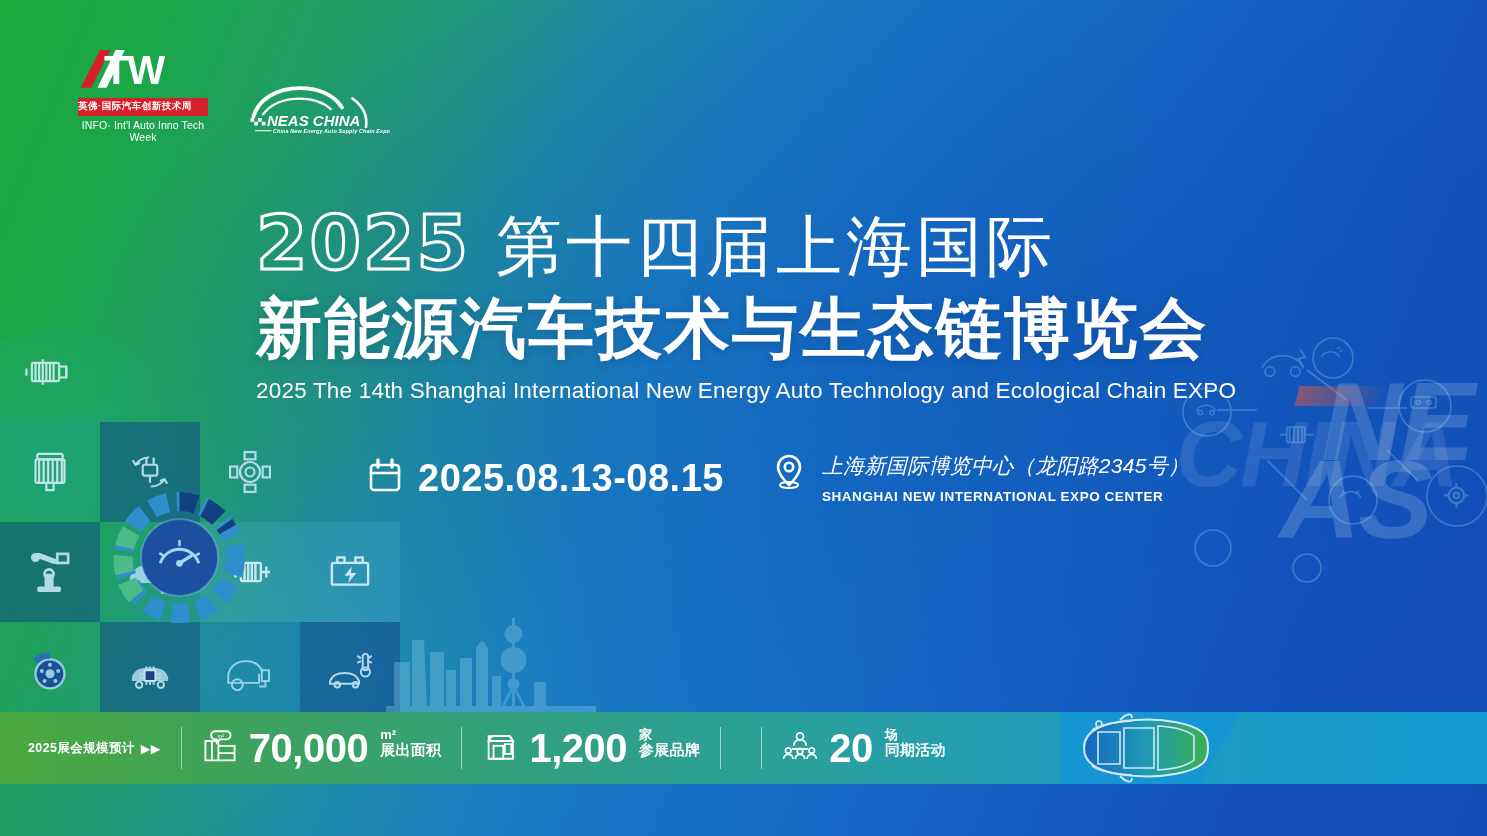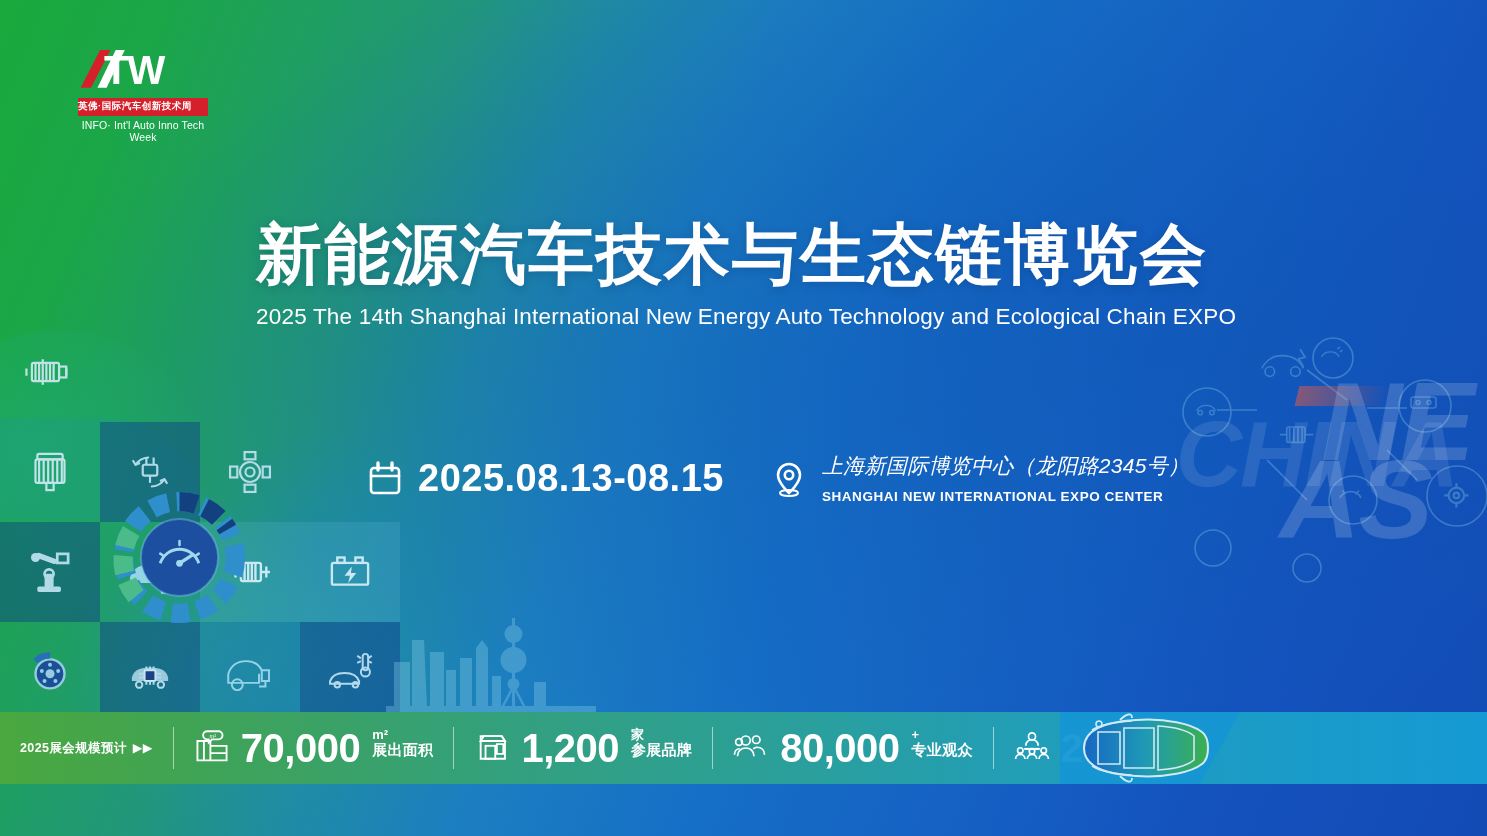--- a/index.html
+++ b/index.html
@@ -71,31 +71,31 @@
     color:transparent;-webkit-text-stroke:3px #ffffff;
     font-family:"DejaVu Sans","Liberation Sans",sans-serif;
   }
   .cn1{font-size:66px;font-weight:500;color:#fff;letter-spacing:4px;line-height:1;}
   .cn2{font-size:66px;font-weight:800;color:#fff;letter-spacing:2px;line-height:1.12;
        margin-top:12px;text-shadow:0 2px 10px rgba(0,40,90,.25);}
   .en-sub{font-size:22.5px;color:#fff;letter-spacing:.2px;margin-top:12px;font-weight:400;}
 
   
   .inforow{position:absolute;left:368px;top:452px;display:flex;align-items:center;gap:48px;}
-  .info-item{display:flex;align-items:flex-end;gap:16px;color:#fff;}
+  .info-item{display:flex;align-items:flex-start;gap:16px;color:#fff;}
   .date-text{font-size:38px;font-weight:700;letter-spacing:.5px;}
   .venue-cn{font-size:21px;font-weight:500;letter-spacing:.3px;font-style:italic;}
   .venue-en{font-size:13.5px;font-weight:700;letter-spacing:.55px;margin-top:9px;}
 
   
   .statsbar{position:absolute;left:0;top:712px;width:1487px;height:72px;
     background:linear-gradient(90deg,#4aa83f 0%,#3fa357 14%,#33a07d 34%,#2a9f9c 54%,#1f9dbf 74%,#159ad3 100%);
     display:flex;align-items:center;}
-  .stats-lead{font-size:12.5px;color:#fff;font-weight:700;margin-left:20px;letter-spacing:.4px;
-      display:flex;align-items:flex-start;gap:6px;}
+  .stats-lead{font-size:12.5px;color:#fff;font-weight:700;margin-left:28px;letter-spacing:.4px;
+      display:flex;align-items:center;gap:6px;}
   .vsep{width:1px;height:42px;background:rgba(255,255,255,.55);margin:0 20px;}
   .stat{display:flex;gap:11px;color:#fff;}
   .stat svg{width:36px;height:34px;}
   .stat-num{font-size:40px;font-weight:800;letter-spacing:-.5px;line-height:1;}
   .stat-units{display:flex;flex-direction:column;line-height:1.05;margin-left:1px;}
   .stat-u1{font-size:13px;font-weight:700;}
   .stat-u2{font-size:15px;font-weight:700;letter-spacing:.3px;}
   .car-deco{position:absolute;left:1062px;top:700px;width:220px;height:96px;}
   .car-band{position:absolute;left:1060px;top:712px;width:180px;height:72px;
     background:linear-gradient(90deg,#1596d4,#1596d4);
@@ -324,24 +324,44 @@
           <path d="M4 64L34 6h16L20 64z" fill="#d5202b"></path>
           <path d="M30 64L58 6h14L44 64z" fill="#fff"></path>
           <text x="40" y="58" font-family="Liberation Sans, sans-serif" font-size="62" font-weight="800" fill="#fff" letter-spacing="-2">TW</text>
           <path d="M58 44h34" stroke="#fff" stroke-width="0"></path>
         </svg>
       </div>
       <div class="atw-red">英佛·国际汽车创新技术周</div>
       <div class="atw-en">INFO· Int'l Auto Inno Tech Week</div>
     </div>
 
+    <div class="neas">
+      <svg viewBox="0 0 200 76" width="150" height="57">
+        <path d="M18 46c6-22 30-38 62-38 26 0 46 10 56 26" fill="none" stroke="#fff" stroke-width="5" stroke-linecap="round"></path>
+        <path d="M30 44c10-14 28-22 50-22 18 0 32 5 42 15" fill="none" stroke="#fff" stroke-width="3"></path>
+        <path d="M150 22c14 10 20 24 18 38" fill="none" stroke="#fff" stroke-width="3.5" stroke-linecap="round"></path>
+        <g fill="#fff">
+          <rect x="14" y="48" width="5" height="5"></rect>
+            <rect x="19" y="53" width="5" height="5"></rect>
+          <rect x="24" y="48" width="5" height="5"></rect>
+            <rect x="29" y="53" width="5" height="5"></rect>
+        </g>
+        <text x="36" y="58" font-family="Liberation Sans, sans-serif" font-size="20" font-weight="800" font-style="italic" fill="#fff" letter-spacing="0">NEAS CHINA</text>
+        <text x="44" y="68" font-family="Liberation Sans, sans-serif" font-size="7.2" font-weight="700" font-style="italic" fill="#fff" letter-spacing=".2">China New Energy Auto Supply Chain Expo</text>
+        <path d="M20 65h22" stroke="#fff" stroke-width="1.4"></path>
+      </svg>
+    </div>
 
   </div>
 
   <div class="title-wrap">
+    <div class="line1">
+      <span class="y2025">2025</span>
+      <span class="cn1">第十四届上海国际</span>
+    </div>
     <div class="cn2">新能源汽车技术与生态链博览会</div>
     <div class="en-sub">2025 The 14th Shanghai International New Energy Auto Technology and Ecological Chain EXPO</div>
   </div>
 
   <div class="inforow">
 
     <div class="info-item">
       <span>
         <svg width="34" height="36" viewBox="0 0 34 36" fill="none" stroke="#fff" stroke-width="2.6" stroke-linecap="round">
           <rect x="3" y="8" width="28" height="25" rx="3"></rect>
@@ -406,37 +426,20 @@
       </span>
       <span class="stat-num">1,200</span>
       <span class="stat-units">
         <span class="stat-u1">家</span>
         <span class="stat-u2">参展品牌</span>
       </span>
     </div>
 
     <div class="vsep"></div>
 
-    <div class="stat">
-      <span>
-        <svg viewBox="0 0 48 42" fill="none" stroke="#fff" stroke-width="2.3">
-          <circle cx="17" cy="15" r="6"></circle>
-            <path d="M6 36c0-7 5-11 11-11s11 4 11 11"></path>
-          <circle cx="31" cy="14" r="5"></circle>
-            <path d="M27 26c2-1 3-2 5-2 6 0 10 4 10 10"></path>
-          <circle cx="8" cy="17" r="4.5"></circle>
-            <path d="M2 34c0-5 3-8 7-8"></path>
-        </svg>
-      </span>
-      <span class="stat-num">80,000</span>
-      <span class="stat-units">
-        <span class="stat-u1">+</span>
-        <span class="stat-u2">专业观众</span>
-      </span>
-    </div>
 
     <div class="vsep"></div>
 
     <div class="stat">
       <span>
         <svg viewBox="0 0 46 42" fill="none" stroke="#fff" stroke-width="2.2">
           <circle cx="23" cy="10" r="4.5"></circle>
             <path d="M15 22c0-5 4-8 8-8s8 3 8 8"></path>
           <path d="M13 26h20" stroke-width="2.6"></path>
           <circle cx="8" cy="28" r="3.5"></circle>

